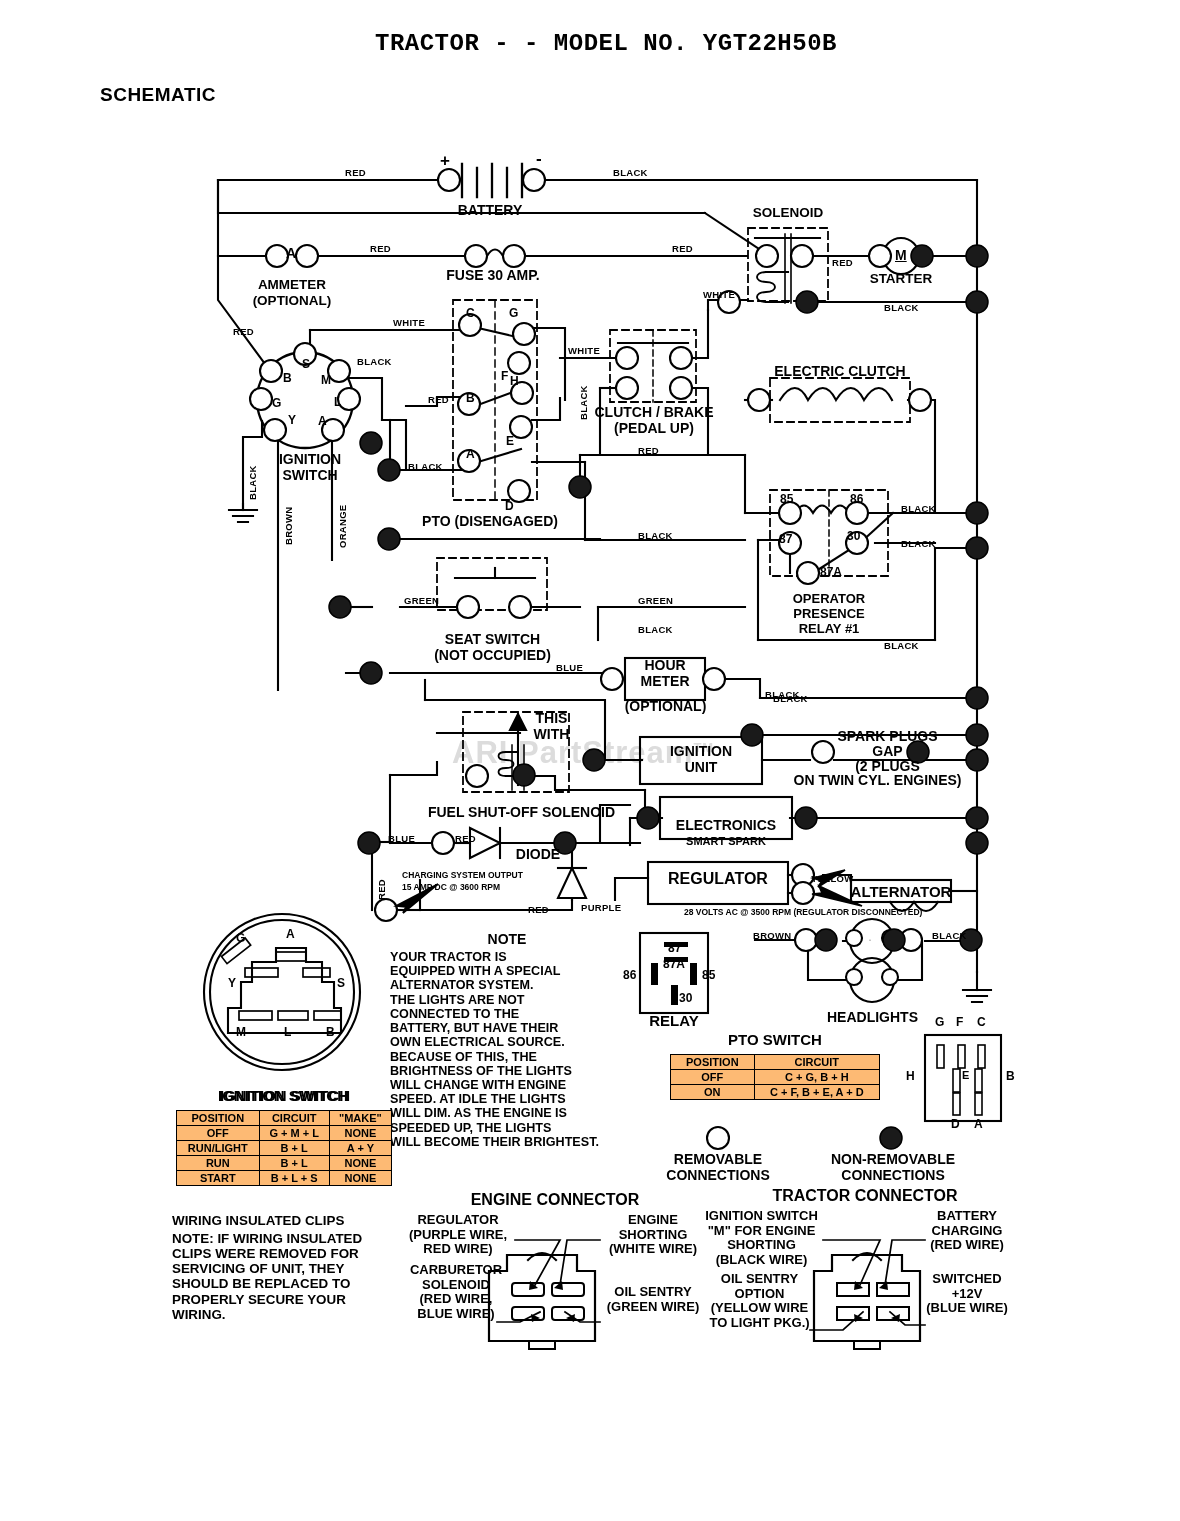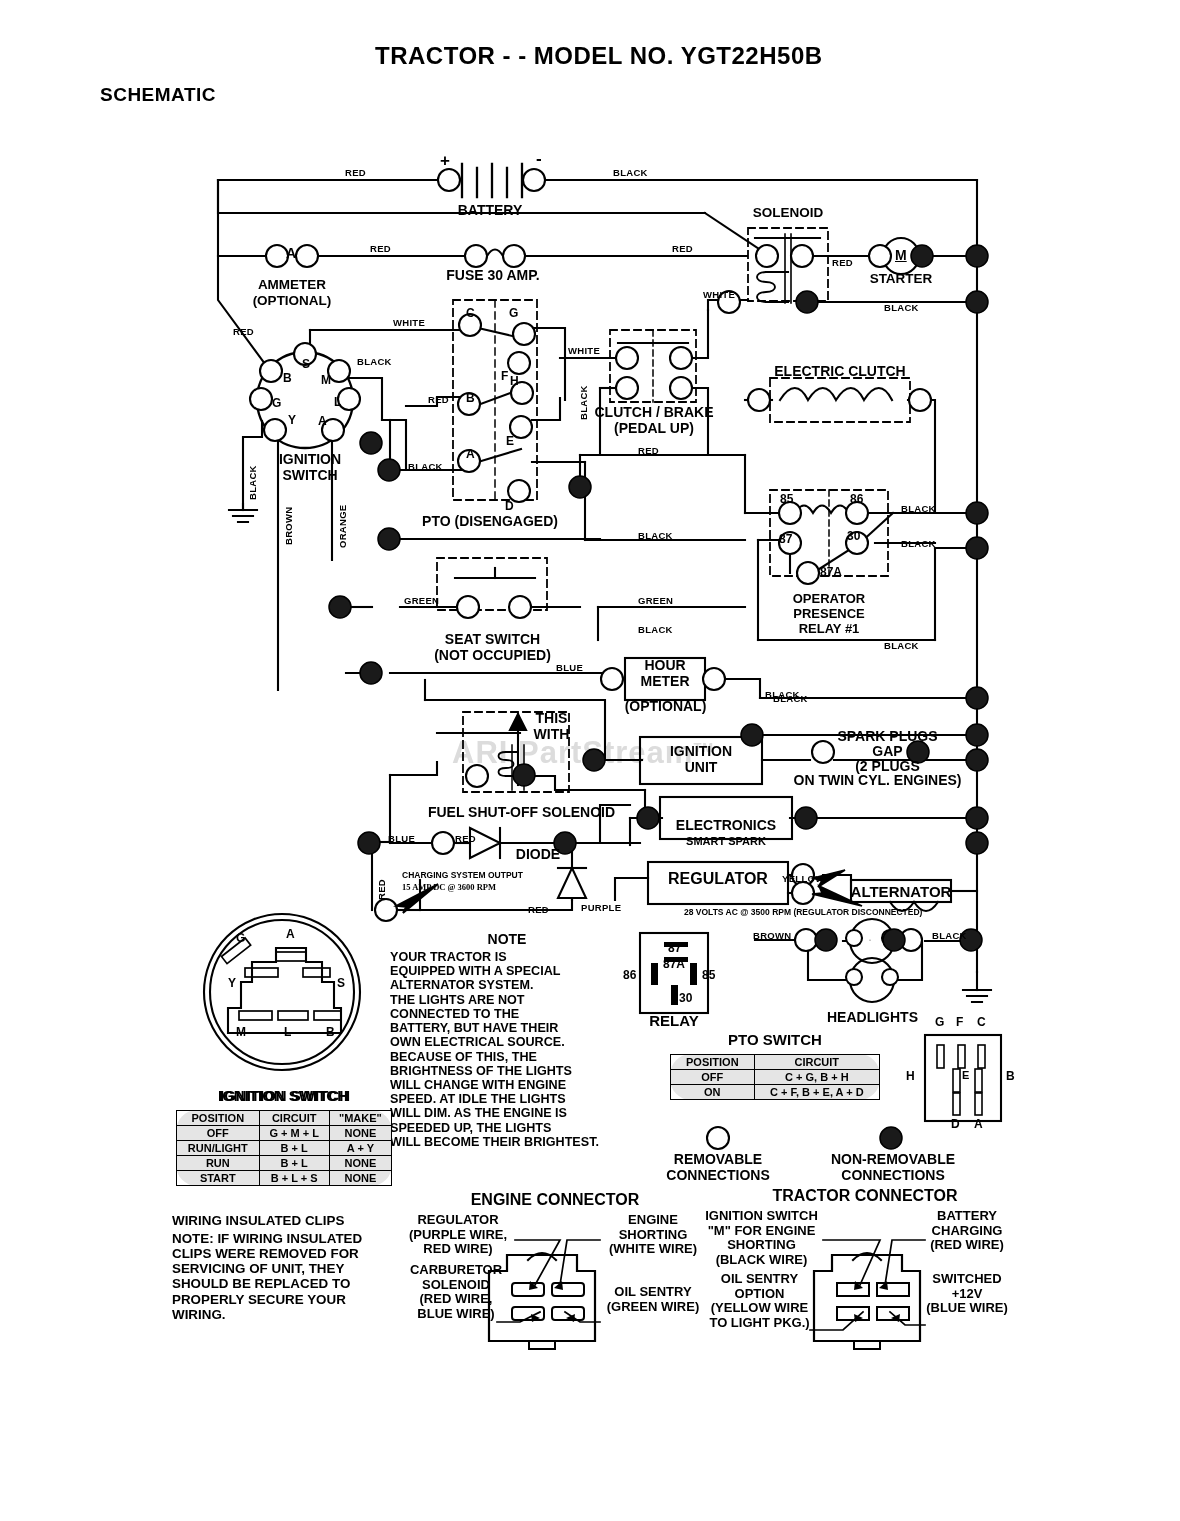--- a/index.html
+++ b/index.html
@@ -9,33 +9,33 @@
   .title{font-size:24px;font-weight:bold;letter-spacing:.5px;}
   .sub{font-size:19px;font-weight:bold;letter-spacing:.5px;}
   .lbl{font-size:13.5px;font-weight:bold;text-align:center;}
   .wire{font-size:9.5px;font-weight:bold;letter-spacing:.3px;}
   .wirev{font-size:9.5px;font-weight:bold;letter-spacing:.3px;transform-origin:0 0;transform:rotate(-90deg);}
   .small{font-size:11px;font-weight:bold;}
   .tiny{font-size:8.5px;font-weight:bold;}
   .pin{font-size:12px;font-weight:bold;}
   .note{font-size:12.6px;font-weight:bold;line-height:1.13;}
   .ctr{text-align:center;}
-  table.tbl{position:absolute;border-collapse:collapse;font-size:11px;font-weight:bold;text-align:center;background:#e5e5e5;border-radius:21px;}
+  table.tbl{position:absolute;border-collapse:collapse;font-size:11px;font-weight:bold;text-align:center;background:#fdba74;}
   table.tbl td,table.tbl th{border:1.6px solid #000;padding:1px 4px;font-weight:bold;font-size:11px;white-space:nowrap;}
   table.tbl th{font-size:11px;}
   .foot{position:absolute;width:100%;text-align:center;font-size:9.5px;color:#666;font-weight:normal;}
   .wm{position:absolute;font-size:31px;color:#dcdcdc;font-weight:bold;letter-spacing:1px;}
   svg{position:absolute;left:0;top:0;}
 </style>
 </head>
 <body>
 
 <div id="sheet">
 
-  <div class="t title" style="left:375px;top:43px;">TRACTOR - - MODEL NO. YGT22H50B</div>
+  <div class="t title" style="left:375px;top:31px;font-family:Liberation Mono, monospace;">TRACTOR - - MODEL NO. YGT22H50B</div>
   <div class="t sub" style="left:100px;top:85px;">SCHEMATIC</div>
 
   <div class="wm" style="left:452px;top:735px;"><span>ARI PartStream</span><span style="font-size:13px;vertical-align:super;">TM</span></div>
 
   <svg width="1180" height="1521" viewBox="0 0 1180 1521">
     <g fill="none" stroke="#000" stroke-width="2.1" stroke-linecap="square">
 
       <path d="M218 180 H437"></path>
       <path d="M218 180 V213 H705"></path>
       <path d="M545 180 H977"></path>
@@ -471,25 +471,25 @@
   <div class="t lbl" style="left:785px;top:773px;width:185px;font-size:14px;">ON TWIN CYL. ENGINES)</div>
 
   <div class="t lbl" style="left:662px;top:802px;width:128px;font-size:11px;margin-top:34px;">SMART SPARK</div>
   <div class="t lbl" style="left:662px;top:818px;width:128px;font-size:14px;">ELECTRONICS</div>
 
   <div class="t wire" style="left:388px;top:834px;">BLUE</div>
   <div class="t wire" style="left:455px;top:834px;">RED</div>
   <div class="t lbl" style="left:508px;top:847px;width:60px;font-size:14px;">DIODE</div>
   <div class="t wirev" style="left:377px;top:900px;">RED</div>
   <div class="t tiny" style="left:402px;top:871px;">CHARGING SYSTEM OUTPUT</div>
-  <div class="t tiny" style="left:402px;top:883px;font-family:Liberation Serif, serif;">15 AMP DC @ 3600 RPM</div>
+  <div class="t tiny" style="left:402px;top:883px;">15 AMP DC @ 3600 RPM</div>
   <div class="t wire" style="left:528px;top:905px;">RED</div>
   <div class="t wire" style="left:581px;top:903px;">PURPLE</div>
   <div class="t lbl" style="left:648px;top:871px;width:140px;font-size:16px;">REGULATOR</div>
-  <div class="t wire" style="left:782px;top:874px;">YELLOW</div>
+  <div class="t wire" style="left:811px;top:874px;">YELLOW</div>
   <div class="t lbl" style="left:848px;top:884px;width:106px;font-size:15px;">ALTERNATOR</div>
   <div class="t tiny" style="left:684px;top:908px;">28 VOLTS AC @ 3500 RPM (REGULATOR DISCONNECTED)</div>
 
   <div class="t wire" style="left:753px;top:931px;">BROWN</div>
   <div class="t wire" style="left:932px;top:931px;">BLACK</div>
   <div class="t lbl" style="left:815px;top:1010px;width:115px;font-size:14px;">HEADLIGHTS</div>
 
   <div class="t small" style="left:668px;top:942px;font-size:12px;">87</div>
   <div class="t small" style="left:663px;top:958px;font-size:12px;">87A</div>
   <div class="t small" style="left:623px;top:969px;font-size:12px;">86</div>

